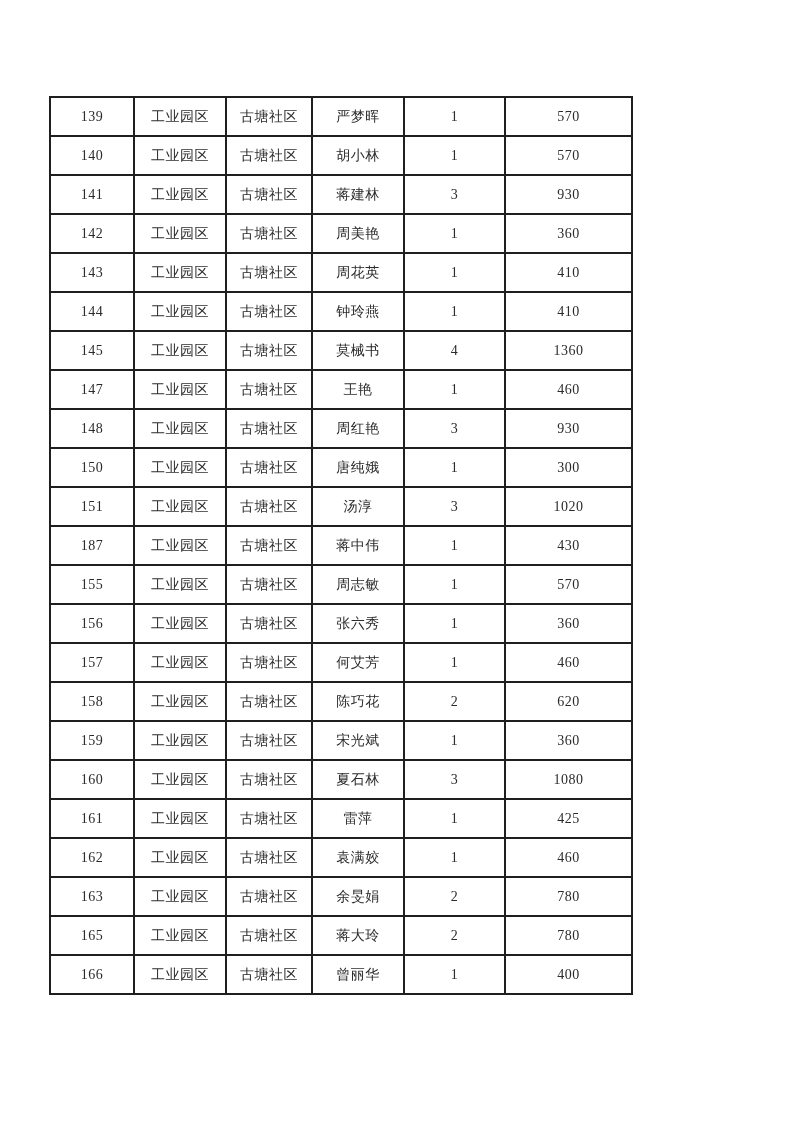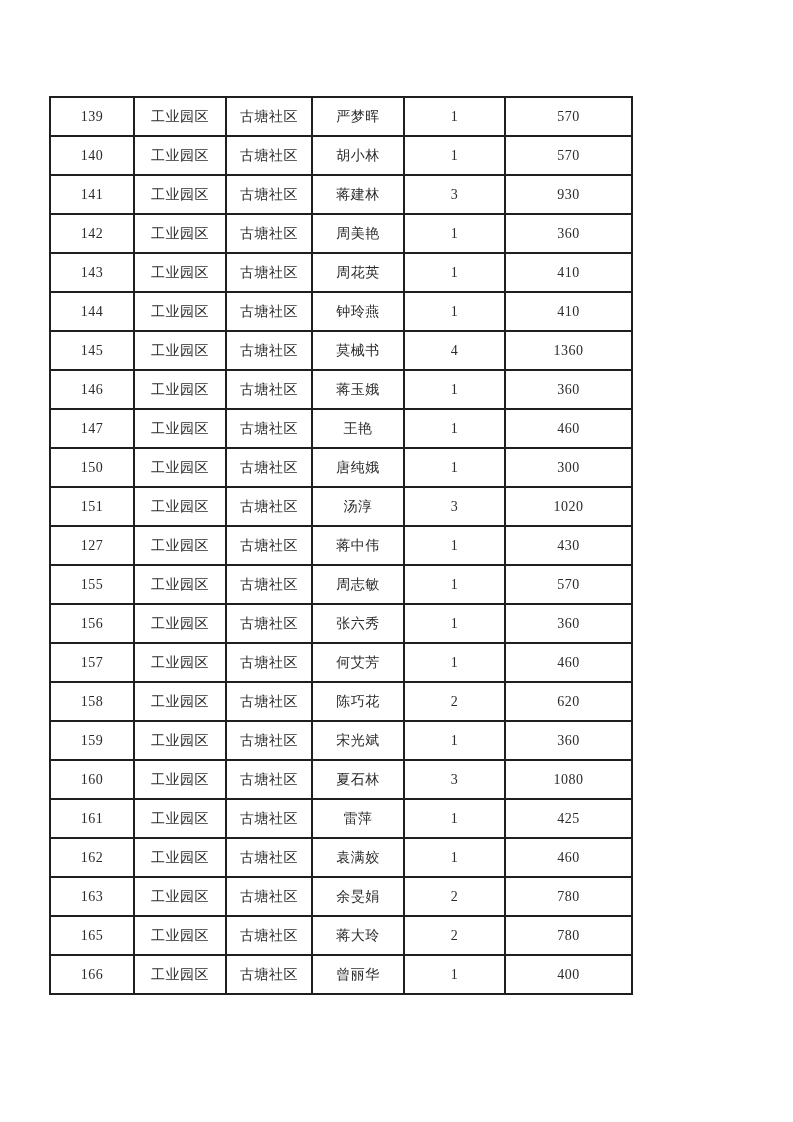--- a/index.html
+++ b/index.html
@@ -104,53 +104,53 @@
   </tr>
         <tr>
     <td>145</td>
     <td>工业园区</td>
     <td>古塘社区</td>
     <td>莫械书</td>
     <td>4</td>
     <td>1360</td>
   </tr>
         <tr>
-    <td>146</td>
-    <td>工业园区</td>
-    <td>古塘社区</td>
-    <td>蒋玉娥</td>
-    <td>1</td>
-    <td>360</td>
-  </tr>
-        <tr>
     <td>147</td>
     <td>工业园区</td>
     <td>古塘社区</td>
     <td>王艳</td>
     <td>1</td>
     <td>460</td>
   </tr>
         <tr>
+    <td>148</td>
+    <td>工业园区</td>
+    <td>古塘社区</td>
+    <td>周红艳</td>
+    <td>3</td>
+    <td>930</td>
+  </tr>
+        <tr>
     <td>150</td>
     <td>工业园区</td>
     <td>古塘社区</td>
     <td>唐纯娥</td>
     <td>1</td>
     <td>300</td>
   </tr>
         <tr>
     <td>151</td>
     <td>工业园区</td>
     <td>古塘社区</td>
     <td>汤淳</td>
     <td>3</td>
     <td>1020</td>
   </tr>
         <tr>
-    <td>127</td>
+    <td>187</td>
     <td>工业园区</td>
     <td>古塘社区</td>
     <td>蒋中伟</td>
     <td>1</td>
     <td>430</td>
   </tr>
         <tr>
     <td>155</td>
     <td>工业园区</td>
     <td>古塘社区</td>

